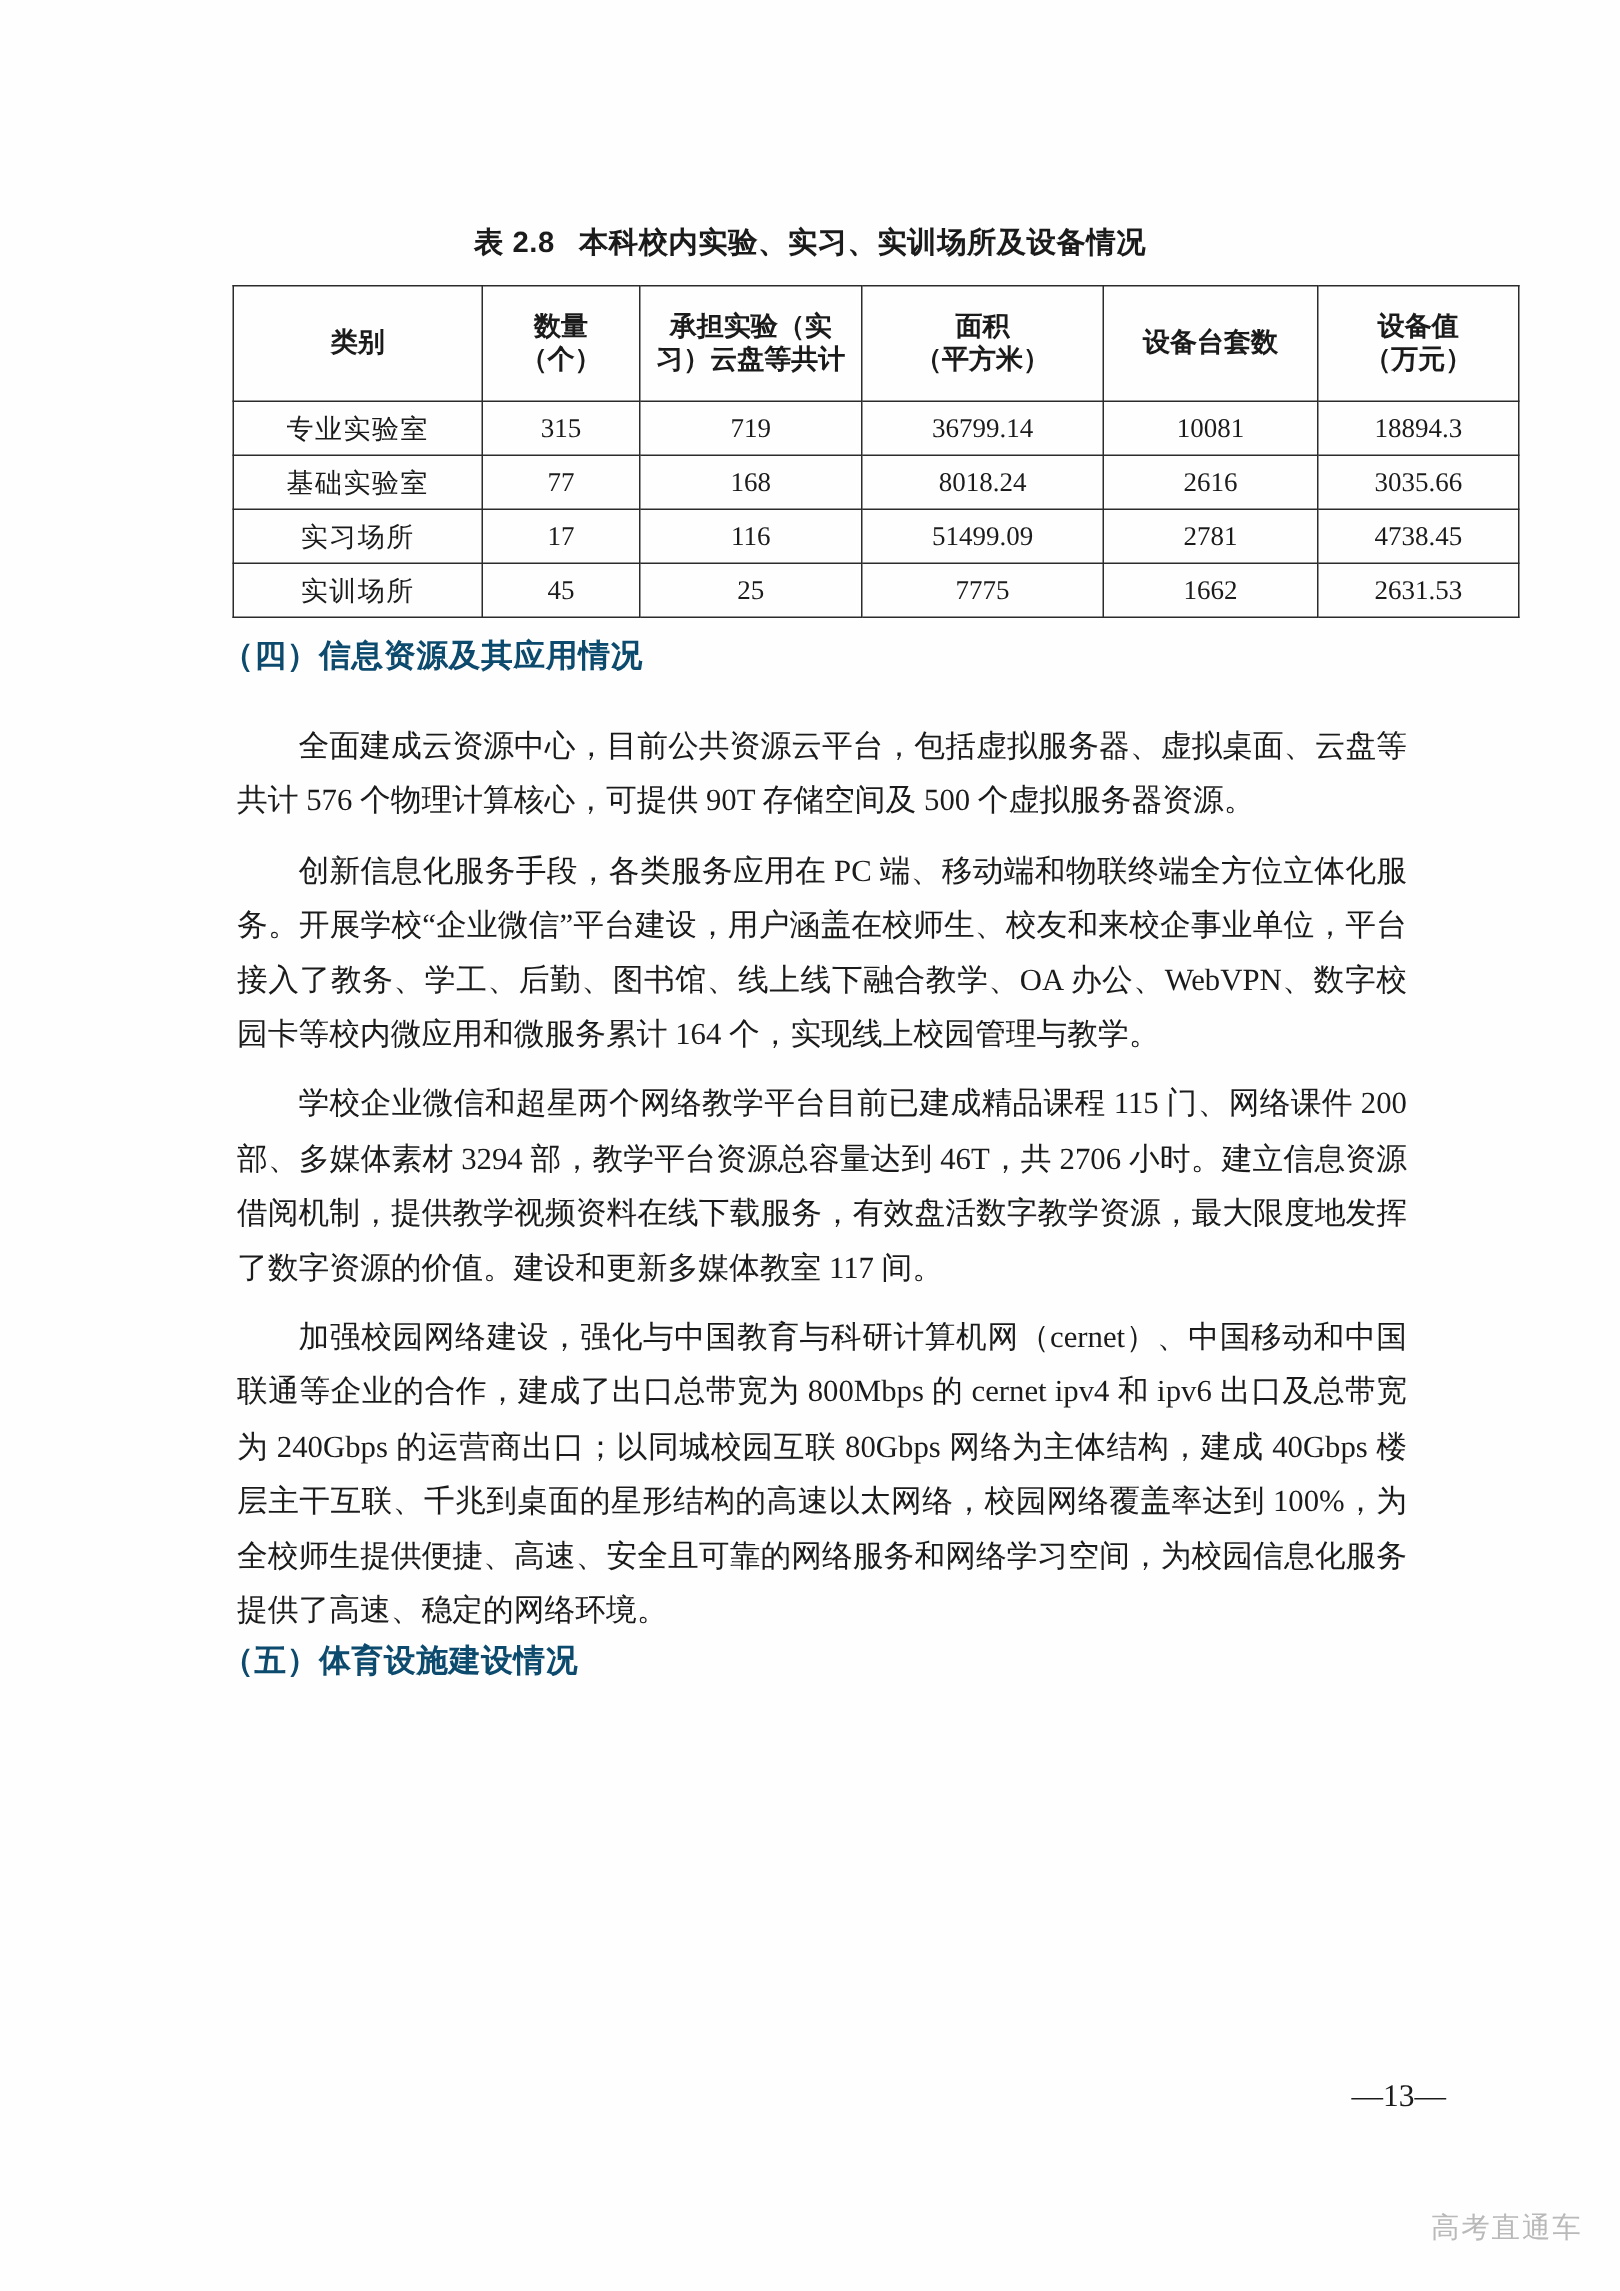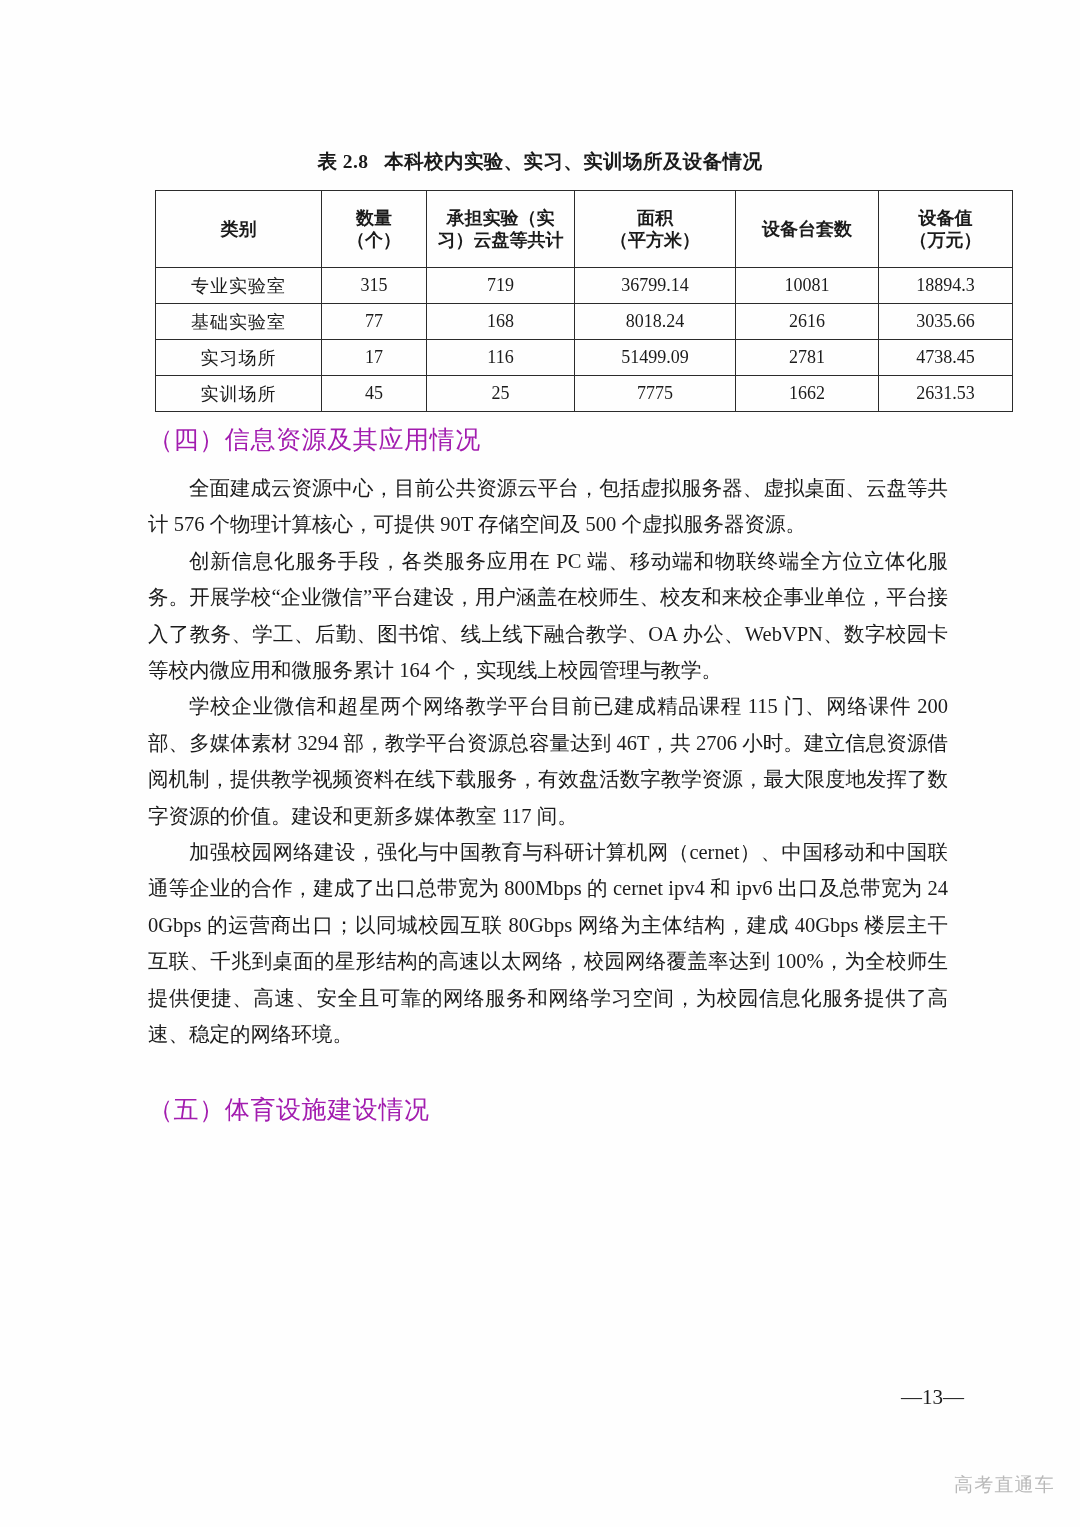--- a/index.html
+++ b/index.html
@@ -23,21 +23,21 @@
     background: #fefefe;
   }
 
   
   .table-caption {
     position: absolute;
     left: 0;
     right: 0;
     top: 148px;
     text-align: center;
-    font-family: Liberation Serif, serif;
+    font-family: Liberation Sans, sans-serif;
     font-weight: bold;
     font-size: 19.5px;
     letter-spacing: 0.4px;
     color: #1b1b1b;
   }
   .table-caption .cap-num { margin-right: 16px; }
 
   
   .tbl-wrap {
     position: absolute;
@@ -83,44 +83,44 @@
   .col-crs   { width: 148px; }
   .col-area  { width: 161px; }
   .col-dev   { width: 143px; }
   .col-val   { width: 134px; }
 
   
   .sec-heading {
     position: absolute;
     left: 148px;
     font-family: "DejaVu Sans", "Liberation Sans", sans-serif;
-    font-weight: normal;
-    font-size: 25px;
+    font-weight: bold;
+    font-size: 21px;
     letter-spacing: 0.6px;
-    color: #a21caf;
+    color: #0c4a6e;
   }
   #heading-four { top: 423px; }
   #heading-five { top: 1093px; }
 
   
   .body-block {
     position: absolute;
     left: 148px;
     width: 800px;
     font-size: 20.5px;
     line-height: 36.4px;
     text-align: justify;
     text-justify: inter-character;
     color: #1b1b1b;
   }
   #block-info   { top: 470px; }
   #block-sports { top: 1140px; }
 
   .body-block p {
-    margin: 0;
+    margin: 10px;
     text-indent: 2em;
     text-align: justify;
     text-justify: inter-character;
     word-break: break-all;
     font-family: Liberation Serif, serif;
   }
   .body-block p.tight {
     letter-spacing: -0.15px;
   }
 

